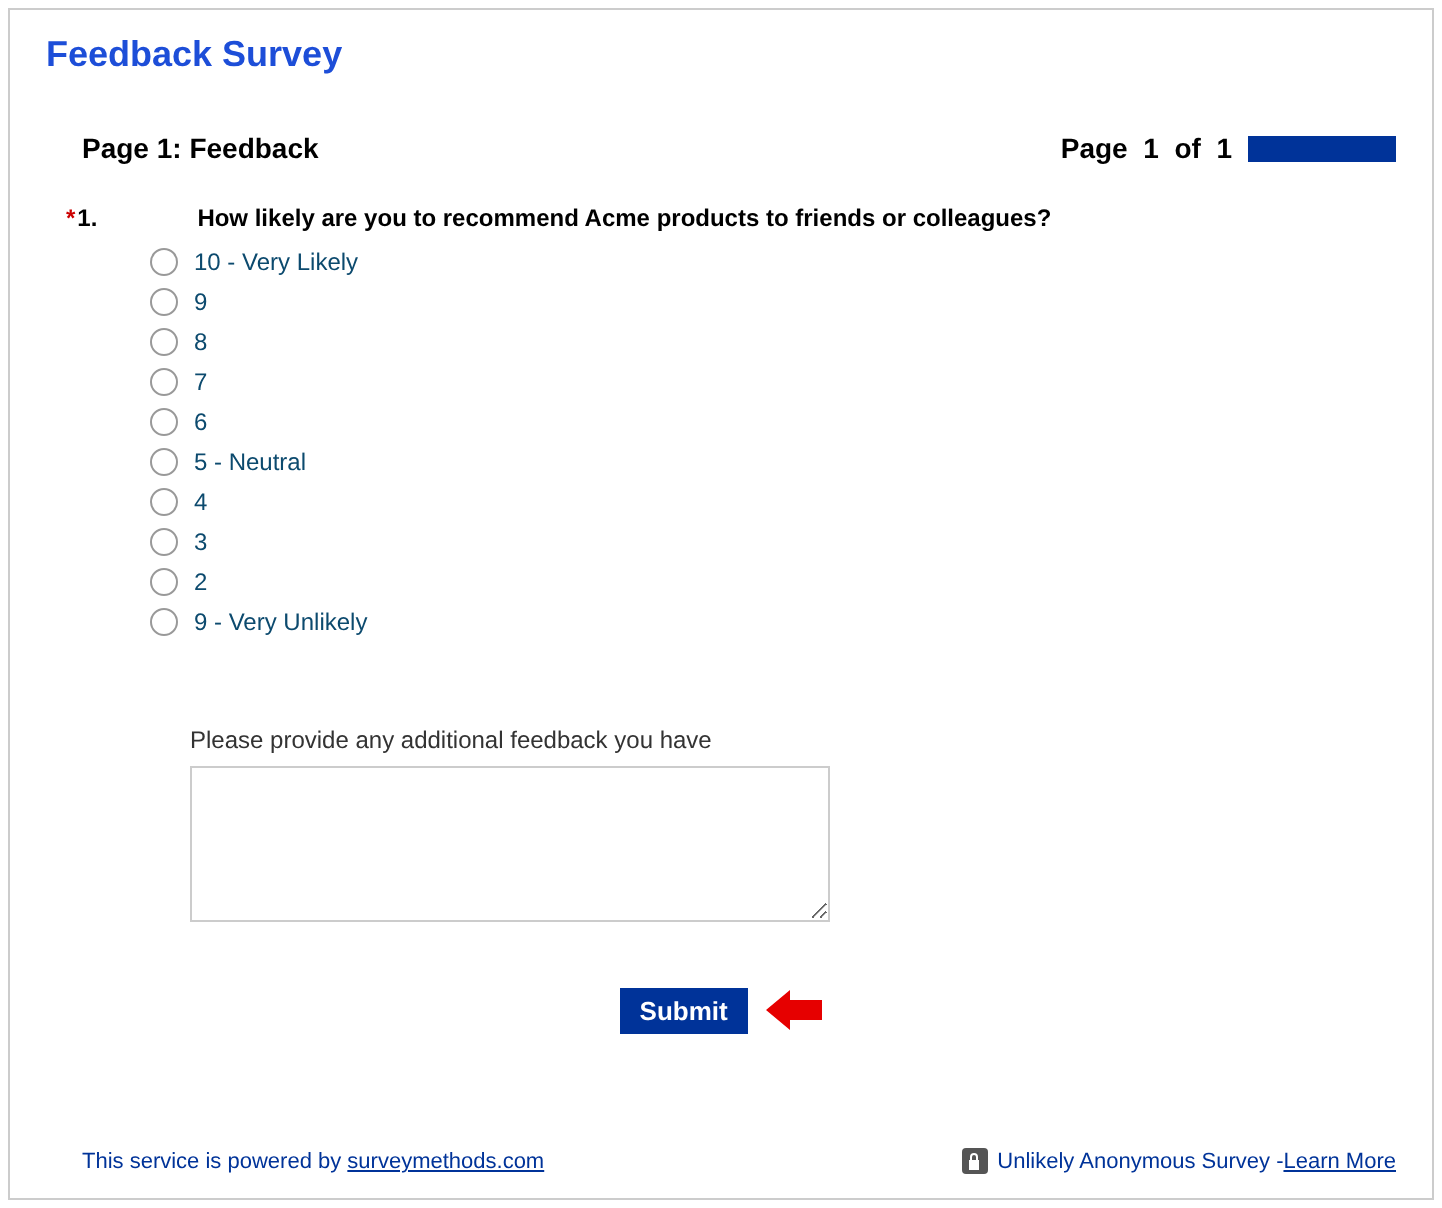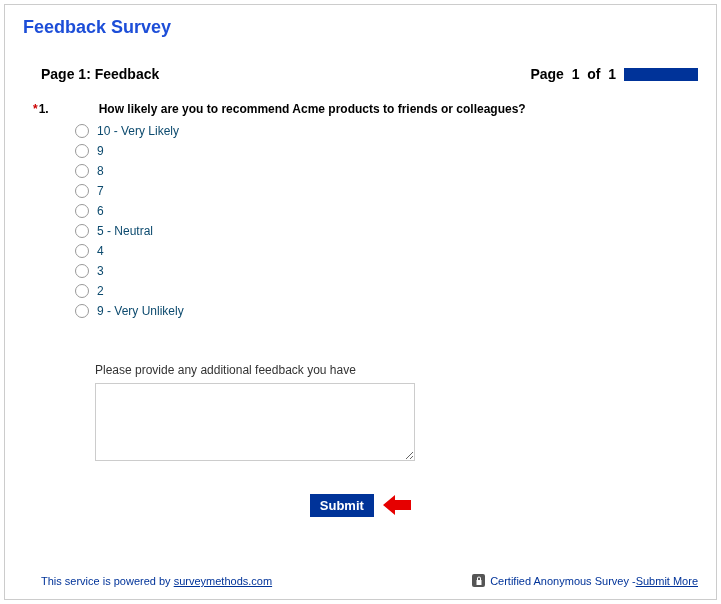--- a/index.html
+++ b/index.html
@@ -259,18 +259,18 @@
   <div class="footer">
     <div class="footer-left">
       <span>This service is powered by </span><span class="footer-link">surveymethods.com</span>
     </div>
     <div class="footer-right">
       <span class="lock-icon">
         <svg width="8" height="9" viewBox="0 0 8 9">
             <path d="M2 4V2.5a2 2 0 014 0V4h.5v5h-5V4H2zm1 0h2V2.5a1 1 0 00-2 0V4z" fill="#fff"></path>
           </svg>
       </span>
-      <span>Certified Anonymous Survey - </span>
-        <span class="footer-link">Submit More</span>
+      <span>Unlikely Anonymous Survey - </span>
+        <span class="footer-link">Learn More</span>
     </div>
   </div>
 
 </div>
 
 </body></html>

